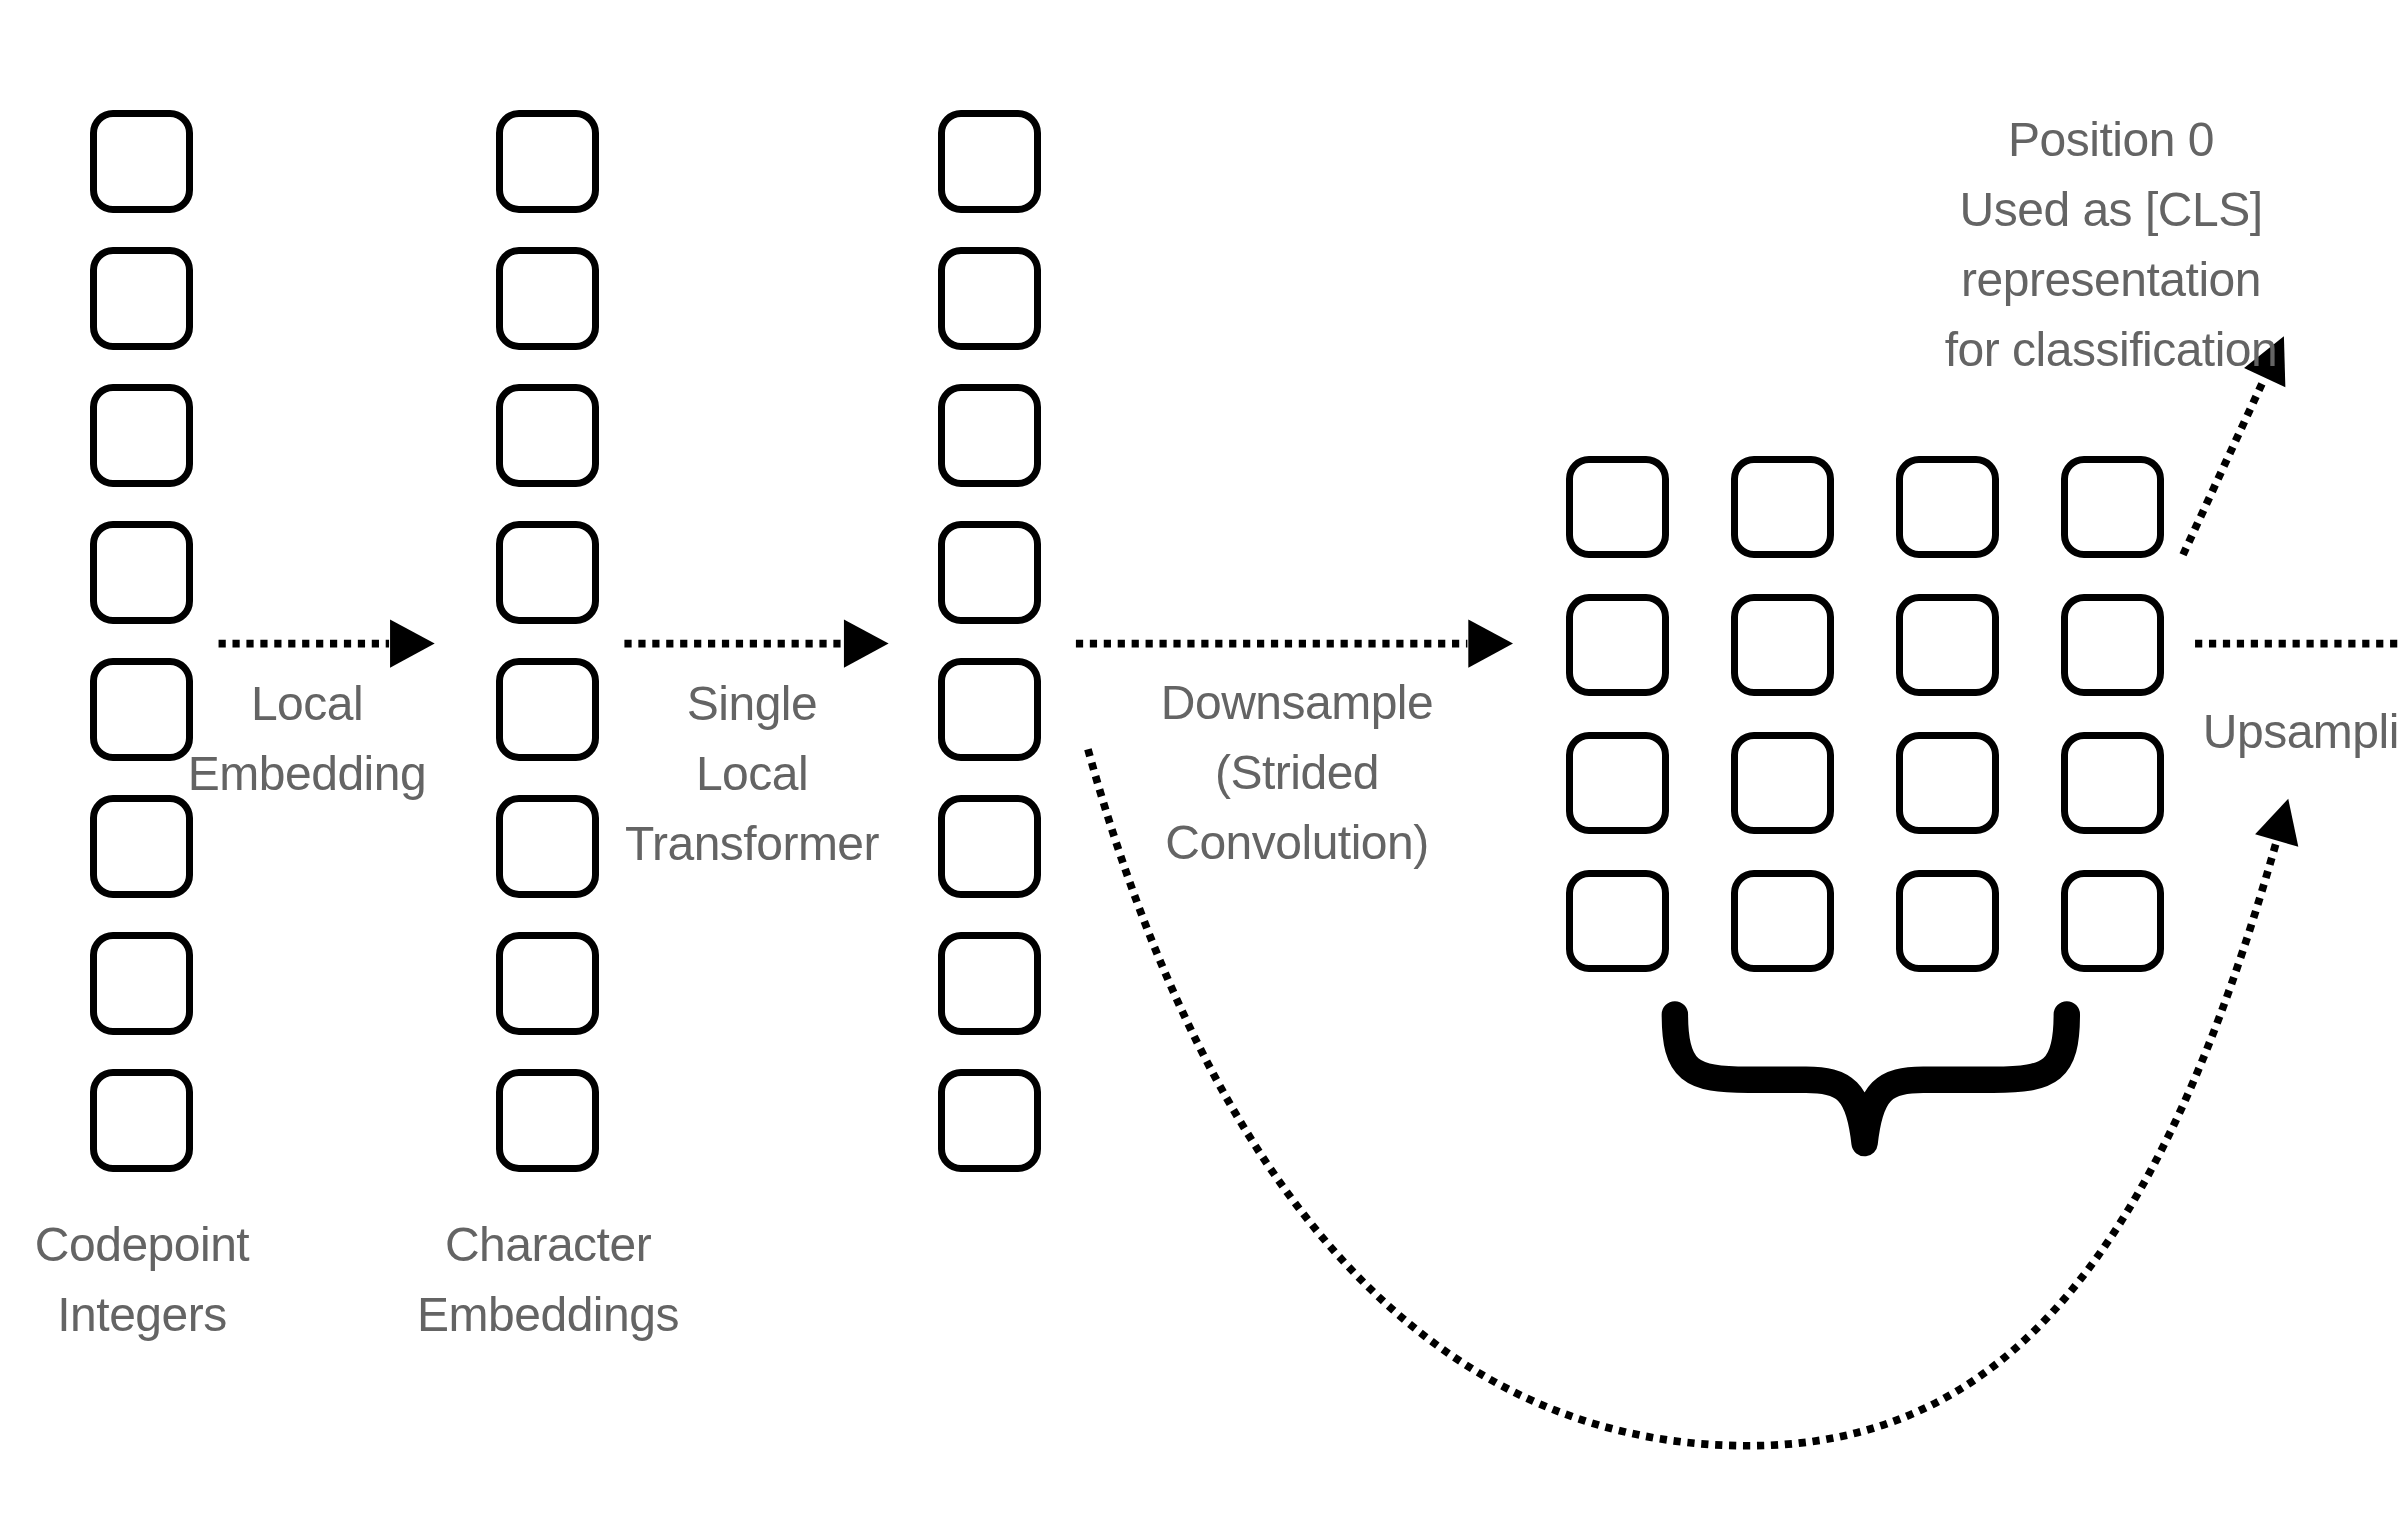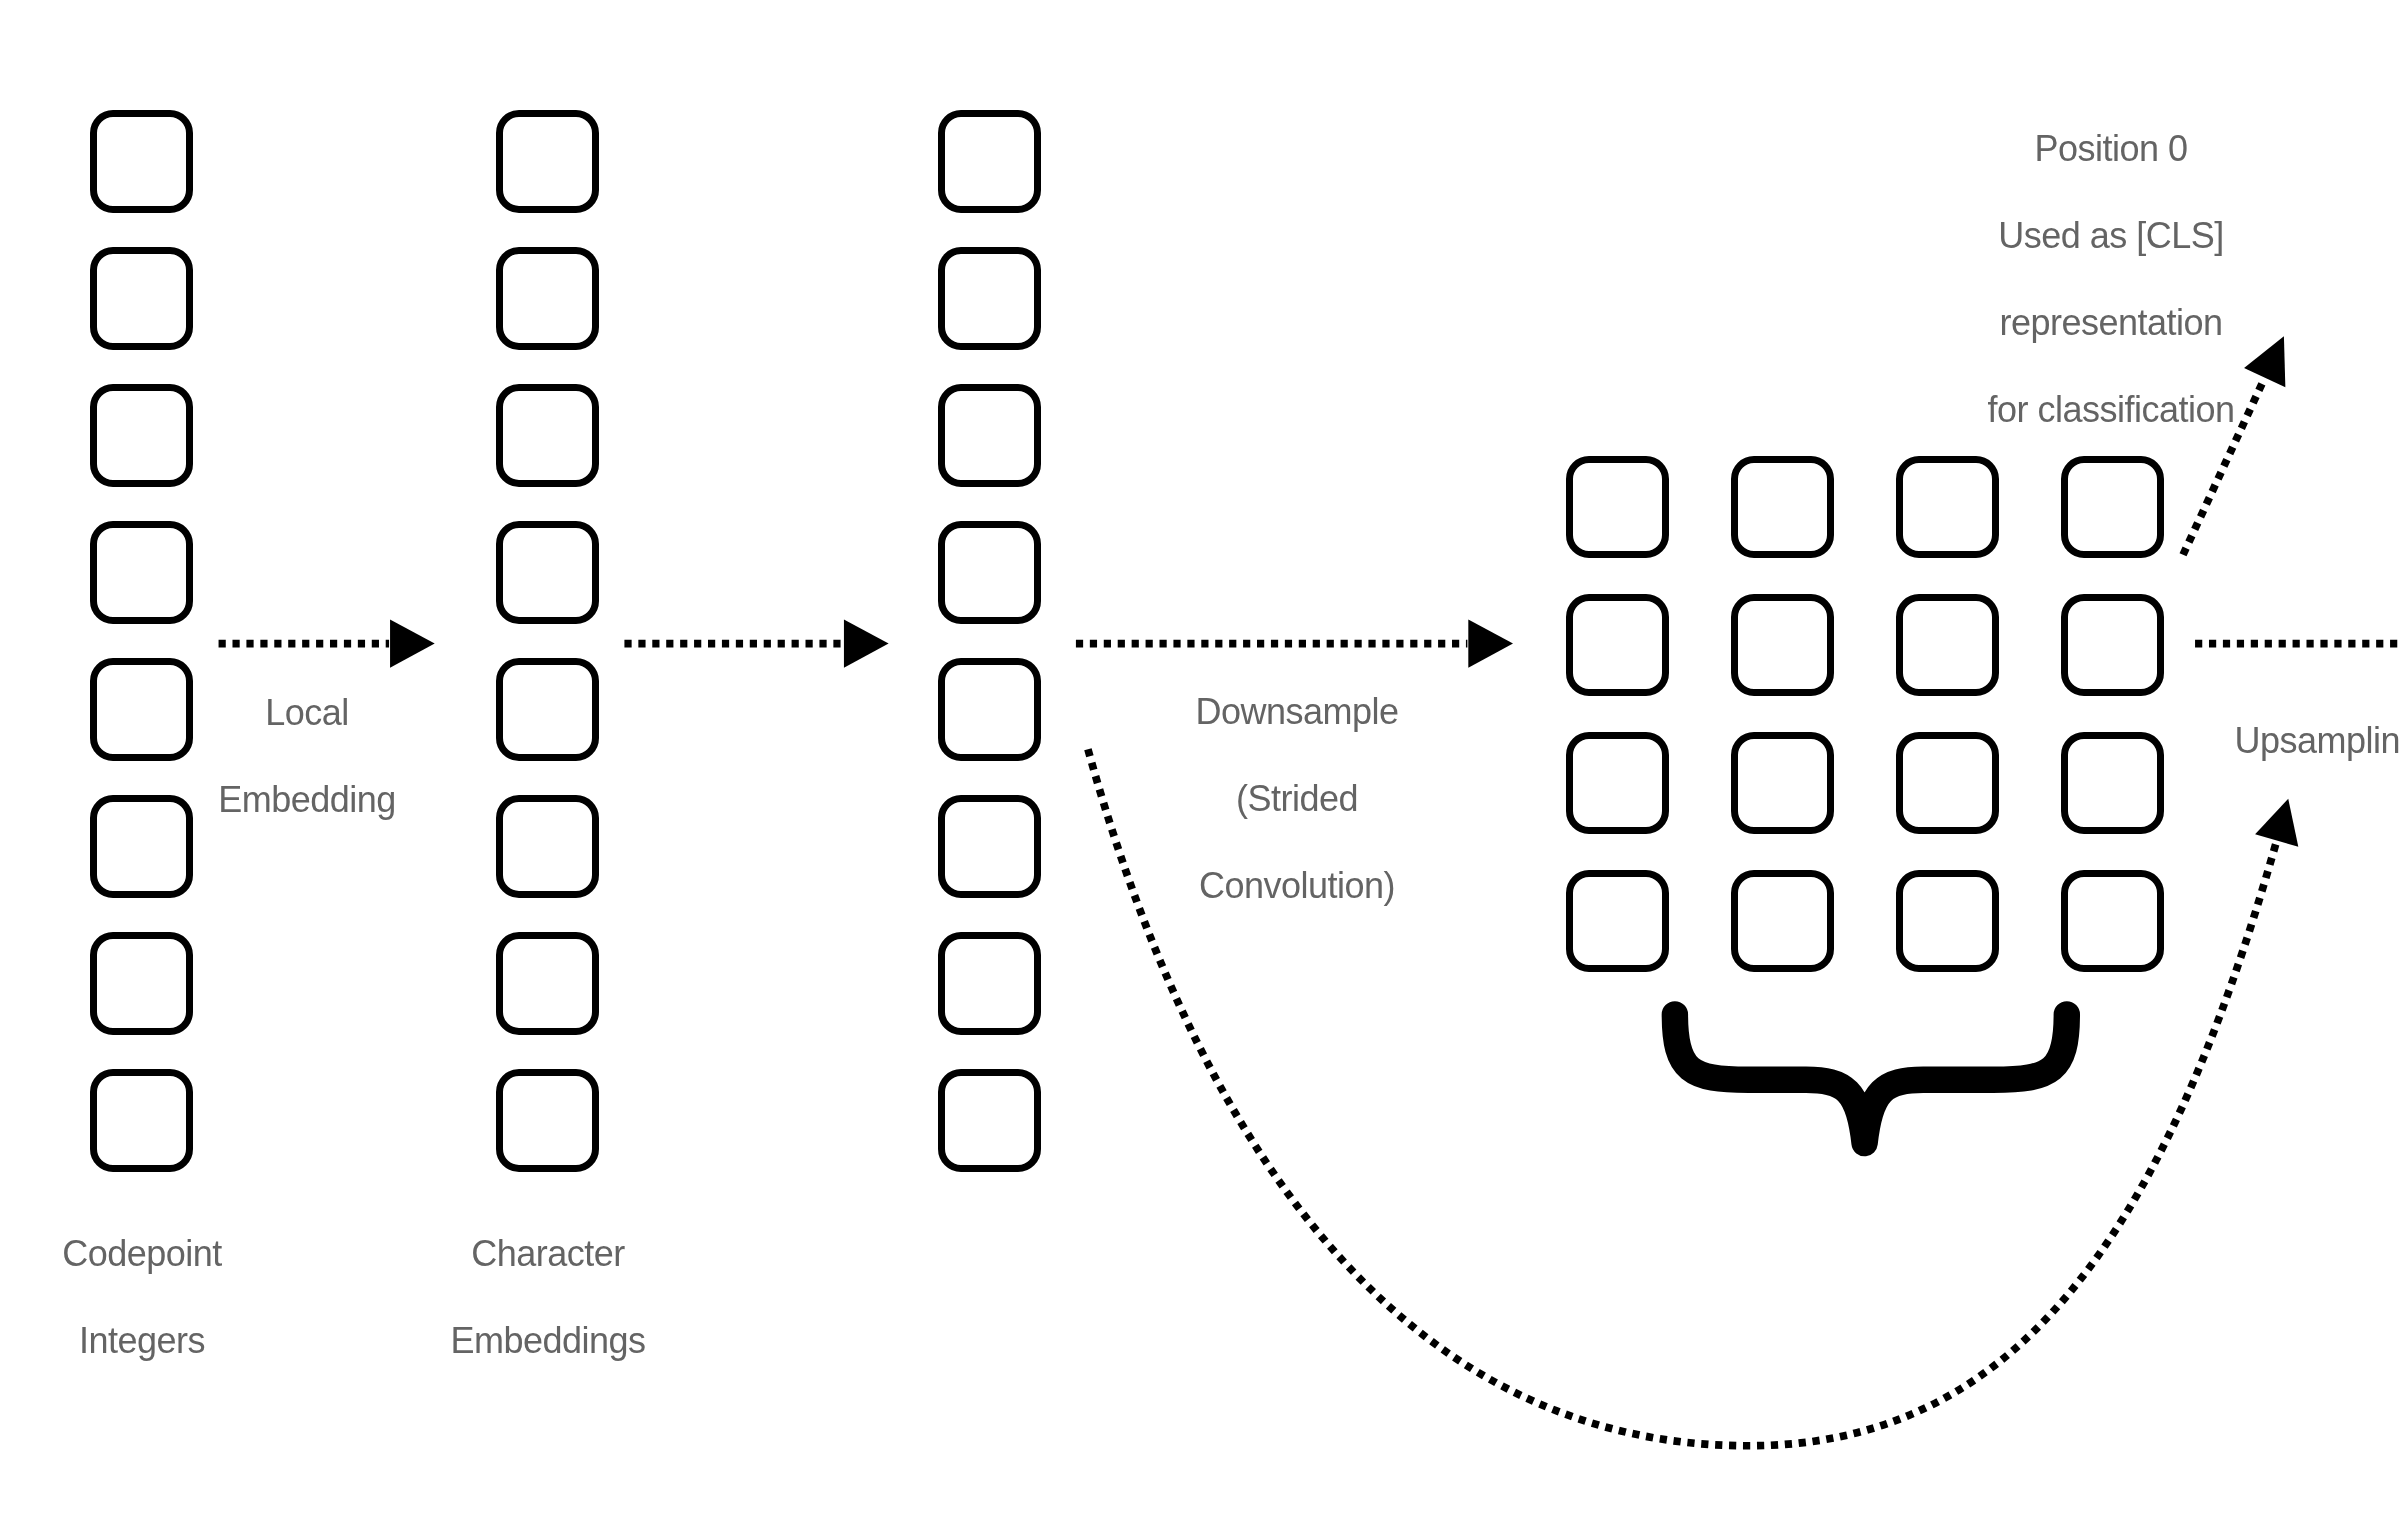--- a/index.html
+++ b/index.html
@@ -26,22 +26,22 @@
     position:absolute; left:1566px; top:456px;
     display:grid;
     grid-template-columns:repeat(4,103px);
     gap:36px 62px;
   }
   .grid .box { height:102px; }
   .lbl {
     position:absolute;
     transform:translateX(-50%);
     text-align:center;
-    font-size:36px;
-    line-height:87px;
+    font-size:48px;
+    line-height:70px;
     color:#646464;
     white-space:pre-line;
     letter-spacing:-0.5px;
   }
   .dotted { stroke:#000000; stroke-width:16; stroke-dasharray:15 14; fill:none; }
   .head   { fill:#000000; stroke:none; }
   .brace  { stroke:#000000; stroke-width:55; fill:none; stroke-linecap:round; stroke-linejoin:round; }
 </style>
 </head>
 <body>
@@ -138,20 +138,23 @@
       <div class="box"></div>
     </div>
 
   <div class="lbl" style="left:142px;  top:1210px">Codepoint
 Integers</div>
   <div class="lbl" style="left:548px; top:1210px">Character
 Embeddings</div>
 
   <div class="lbl" style="left:307px;  top:669px">Local
 Embedding</div>
+  <div class="lbl" style="left:752px; top:669px">Single
+Local
+Transformer</div>
   <div class="lbl" style="left:1297px; top:668px">Downsample
 (Strided
 Convolution)</div>
   <div class="lbl" style="left:2327px; top:697px">Upsampling</div>
 
   <div class="lbl" style="left:2111px; top:105px">Position 0
 Used as [CLS]
 representation
 for classification</div>
 

